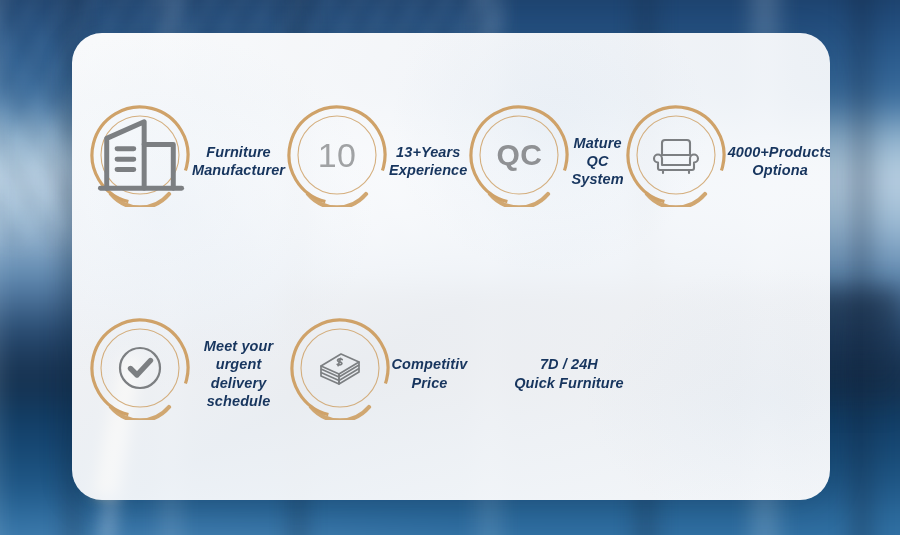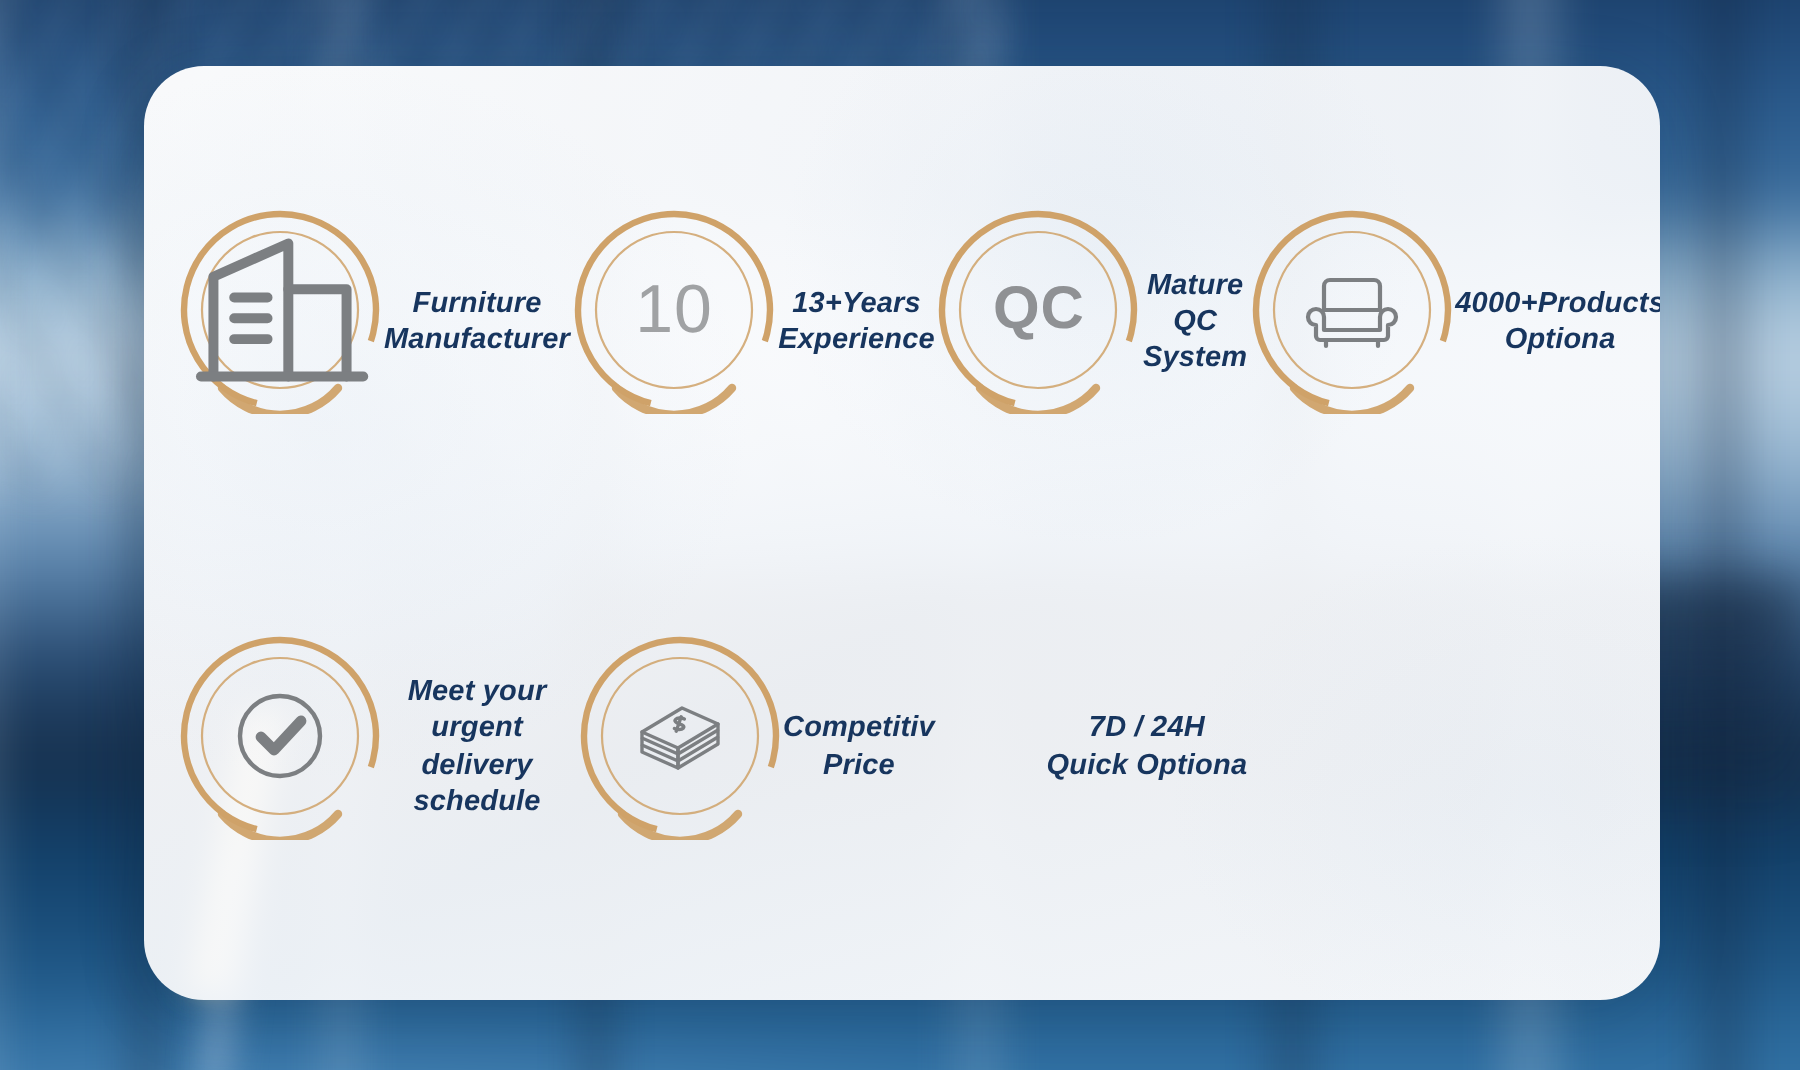--- a/index.html
+++ b/index.html
@@ -340,19 +340,19 @@
               </g>
             </svg>
           </div>
         </div>
         <div class="caption">Competitiv
 Price</div>
       </div>
 
       <div class="feature">
         <div class="caption">7D / 24H
-Quick Optiona</div>
+Quick Furniture</div>
       </div>
 
 
     </div>
   </div>
 </div>
 
 </body></html>

